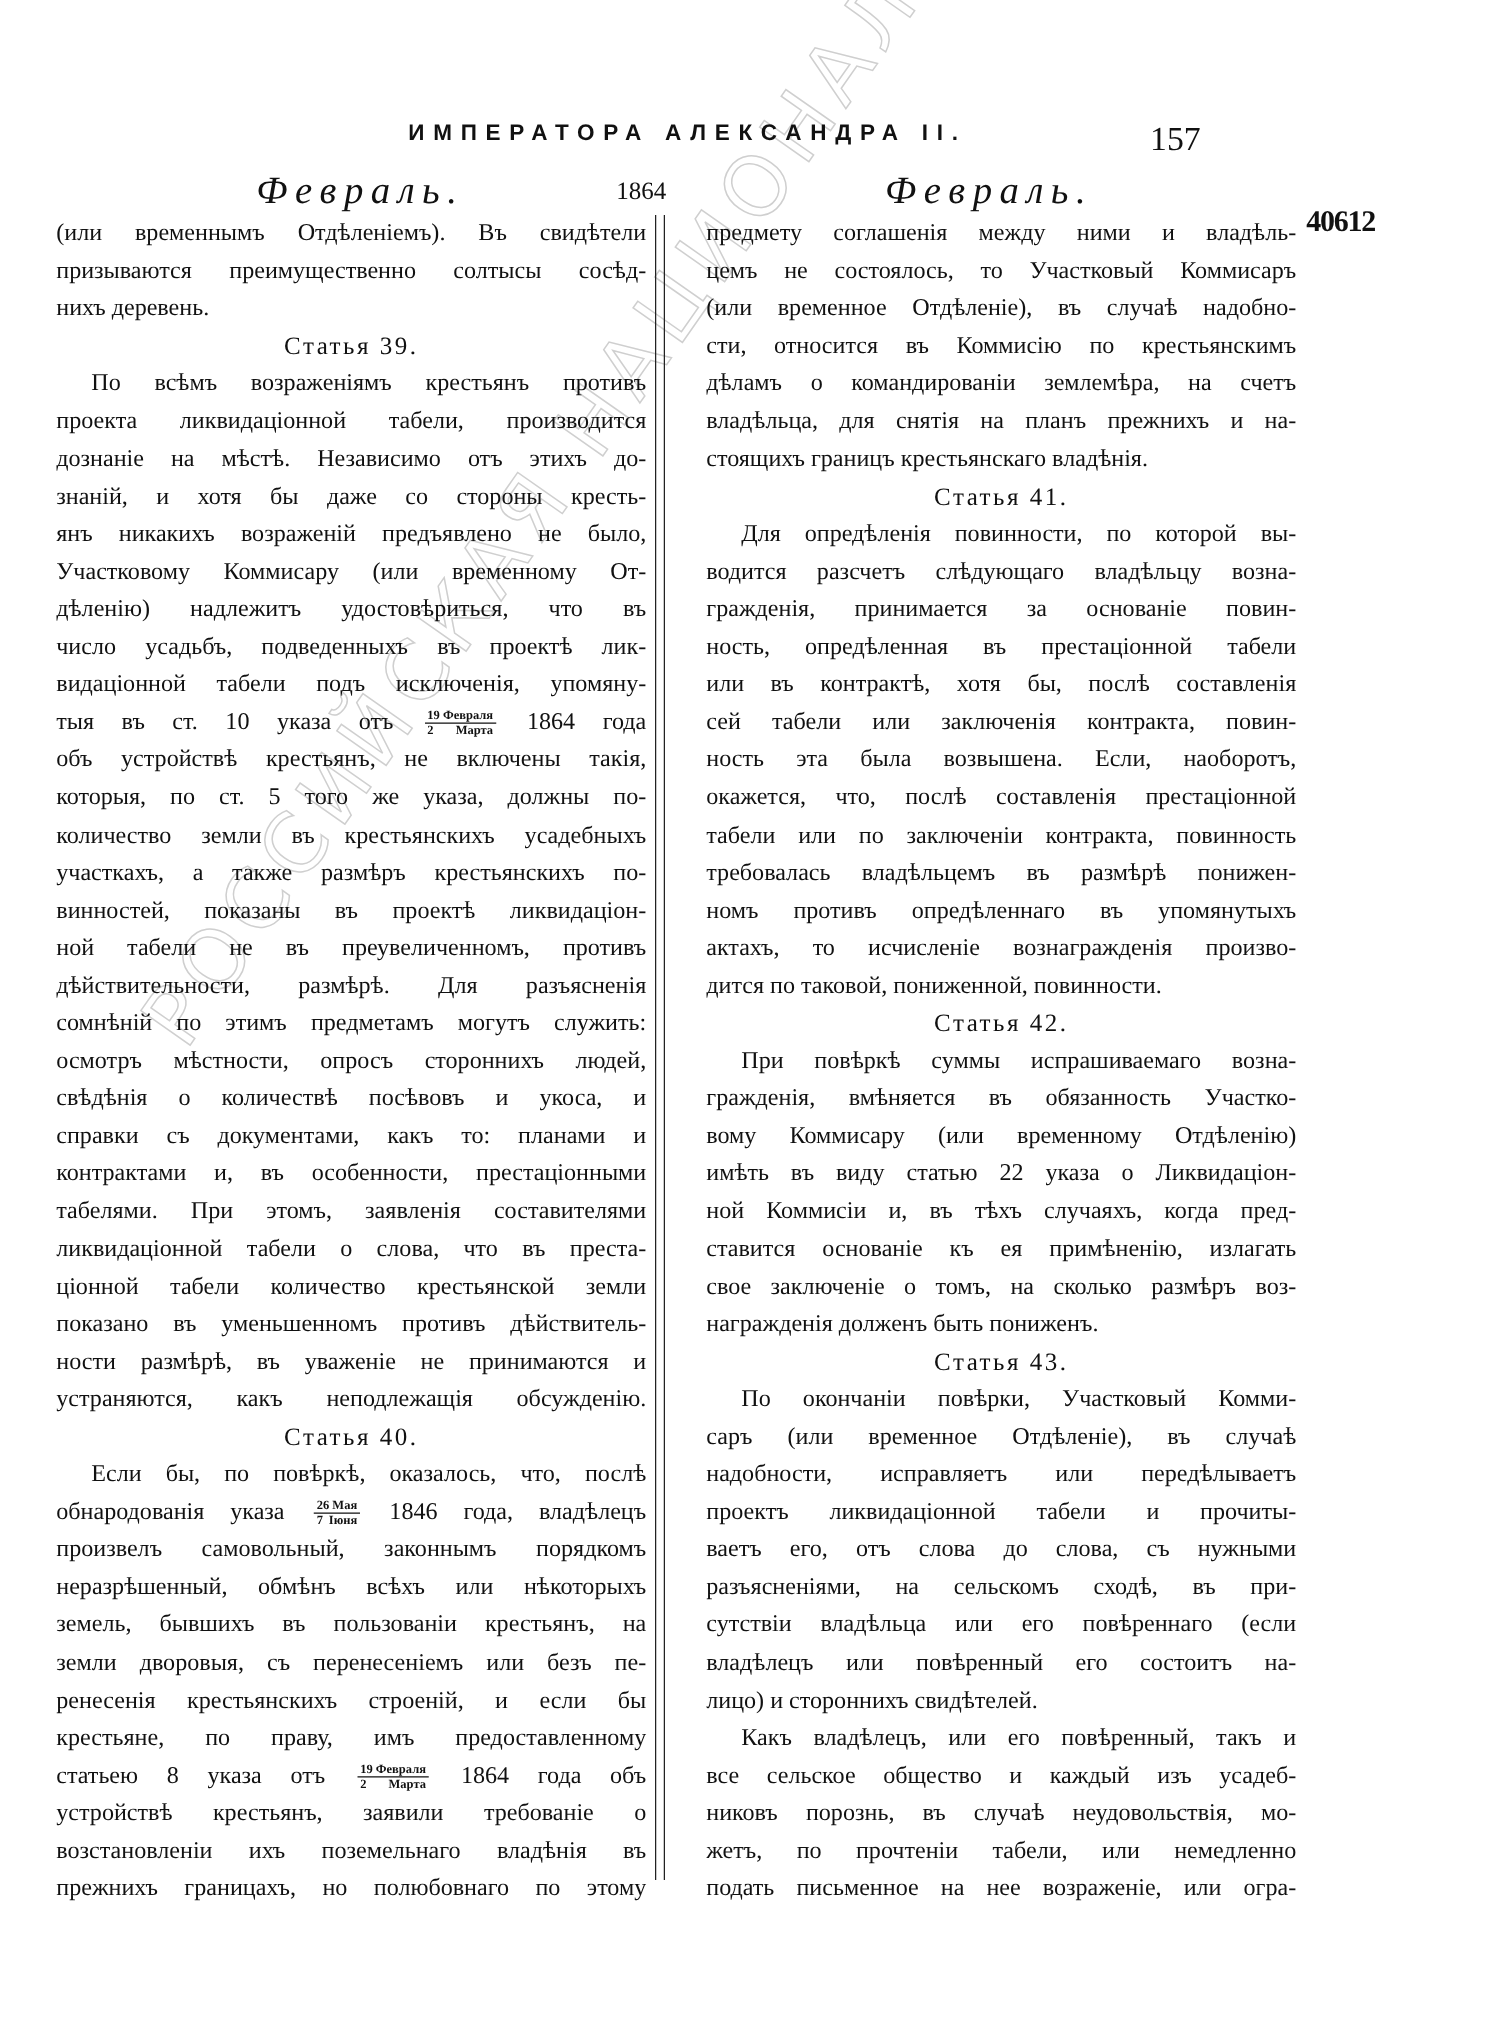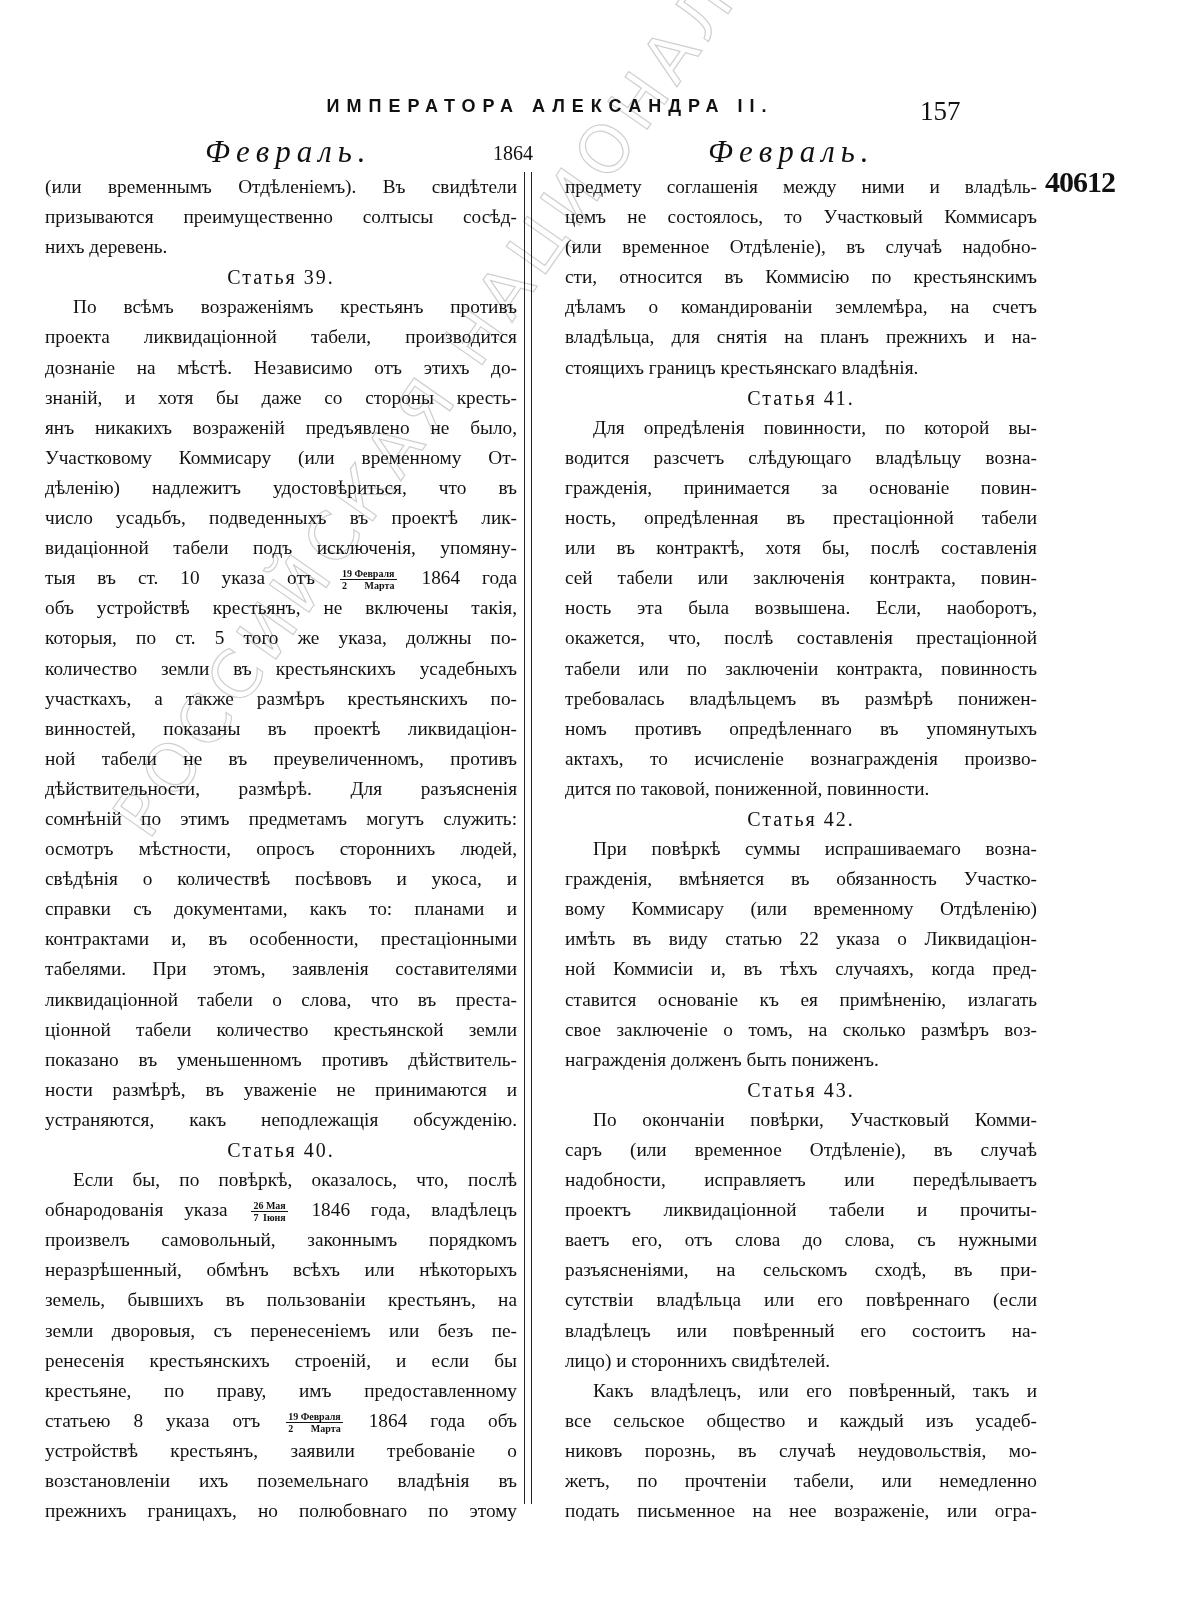--- a/index.html
+++ b/index.html
@@ -20,21 +20,21 @@
     position: absolute; top: 134px; font-size: 31px; font-style: italic;
     letter-spacing: 6px; font-family: "Liberation Serif", serif;
   }
   .month-left { left: 205px; }
   .month-right { left: 708px; }
   .year {
     position: absolute; top: 142px; left: 493px; font-size: 20px;
     font-family: "Liberation Serif", serif;
   }
   .doc-number {
-    position: absolute; top: 165px; left: 1045px; font-size: 30px; font-weight: 900;
+    position: absolute; top: 165px; left: 1045px; font-size: 24px; font-weight: 900;
     font-family: "Liberation Serif", serif; letter-spacing: -1px;
   }
   .column {
     position: absolute; top: 172px; width: 472px;
     font-size: 19.3px; line-height: 30.1px; text-align: justify;
     font-family: "Liberation Serif", serif;
   }
   .col-left { left: 45px; }
   .col-right { left: 565px; }
   .column .line { display: block; white-space: nowrap; text-align: justify; text-align-last: justify; height: 30.1px; overflow: hidden; }

